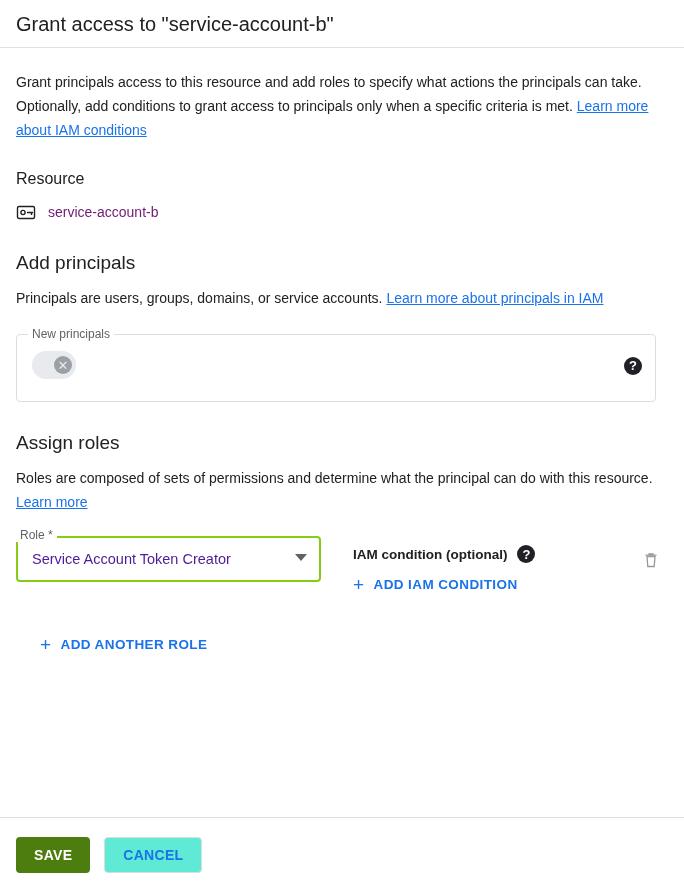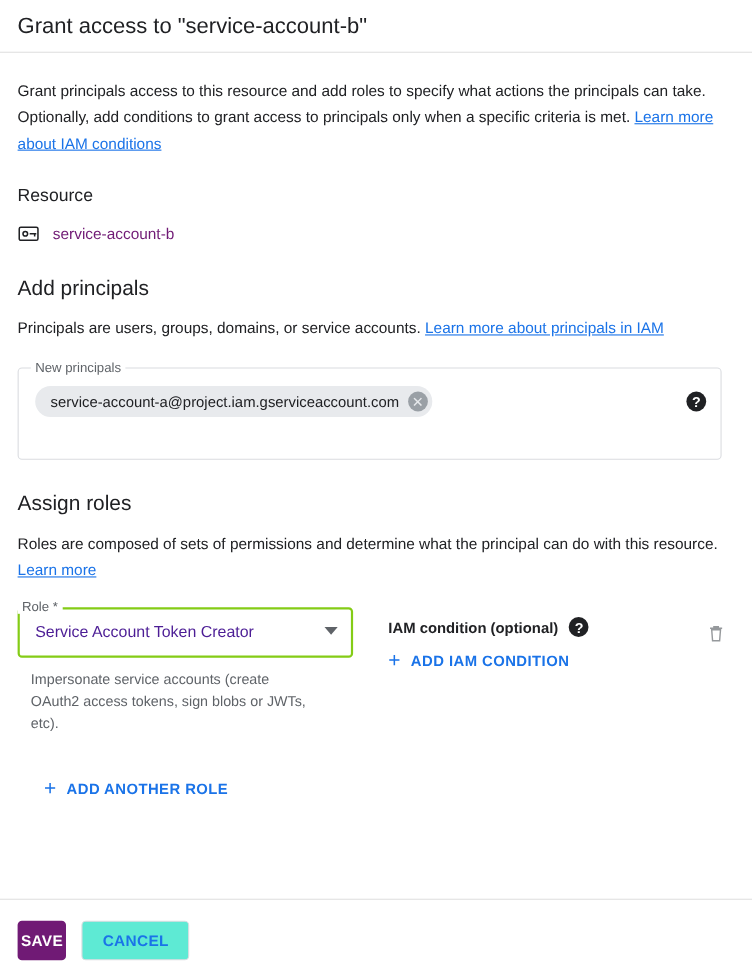--- a/index.html
+++ b/index.html
@@ -77,21 +77,21 @@
     line-height: 24px;
     margin-top: 12px;
     color: #202124;
     max-width: 645px;
   }
   
   .field-outer {
     position: relative;
     margin-top: 24px;
     width: 640px;
-    height: 84px;
+    height: 68px;
     border-radius: 18px;
   }
   .field-box {
     position: absolute;
     inset: 0;
     border: 1px solid #dadce0;
     border-radius: 4px;
   }
   .field-legend {
     position: absolute;
@@ -254,26 +254,26 @@
     left: 0;
     right: 0;
     bottom: 0;
     height: 74px;
     border-top: 1px solid #e0e0e0;
     padding: 18px 16px;
     display: flex;
     align-items: center;
   }
   .btn-primary {
-    background: #701a75;
+    background: #4d7c0f;
     color: #fff;
     border: none;
     border-radius: 4px;
     height: 36px;
-    padding: 0 3px;
+    padding: 0 18px;
     font-size: 14px;
     font-weight: bold;
     letter-spacing: .3px;
     cursor: pointer;
     font-family: inherit;
   }
   .btn-outline {
     margin-left: 14px;
     background: #5eead4;
     color: #1a73e8;
@@ -317,21 +317,20 @@
     <h2 class="section big">Add principals</h2>
 
     <div class="desc">
       <span>Principals are users, groups, domains, or service accounts. </span><a class="link">Learn more about principals in IAM</a>
     </div>
 
     <div class="field-outer">
       <div class="field-box"></div>
       <span class="field-legend">New principals</span>
       <span class="chip">
-        <span>service-account-a@project.iam.gserviceaccount.com</span>
         <span class="chip-remove">✕</span>
       </span>
       <span class="field-help">
         <span class="help-icon">?</span>
       </span>
     </div>
 
     <h2 class="section big">Assign roles</h2>
 
     <div class="desc">
@@ -341,21 +340,20 @@
     <div class="roles-grid">
 
       <div class="role-col">
         <div class="select-outer">
           <div class="select-box">
             <span>Service Account Token Creator</span>
           </div>
           <span class="select-legend">Role *</span>
           <span class="caret"></span>
         </div>
-        <div class="role-hint">Impersonate service accounts (create OAuth2 access tokens, sign blobs or JWTs, etc).</div>
       </div>
 
       <div class="cond-col">
         <div class="cond-title-row">
           <span>IAM condition (optional)</span>
           <span class="help-icon">?</span>
         </div>
         <button class="text-btn">
           <span class="plus">+</span>
           <span>ADD IAM CONDITION</span>

